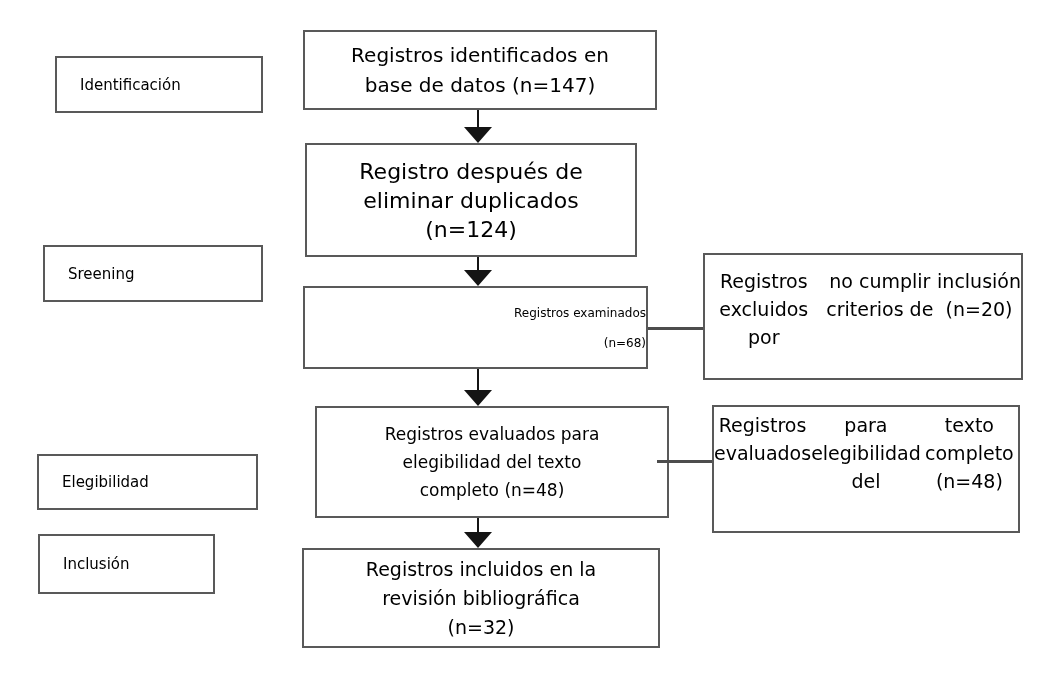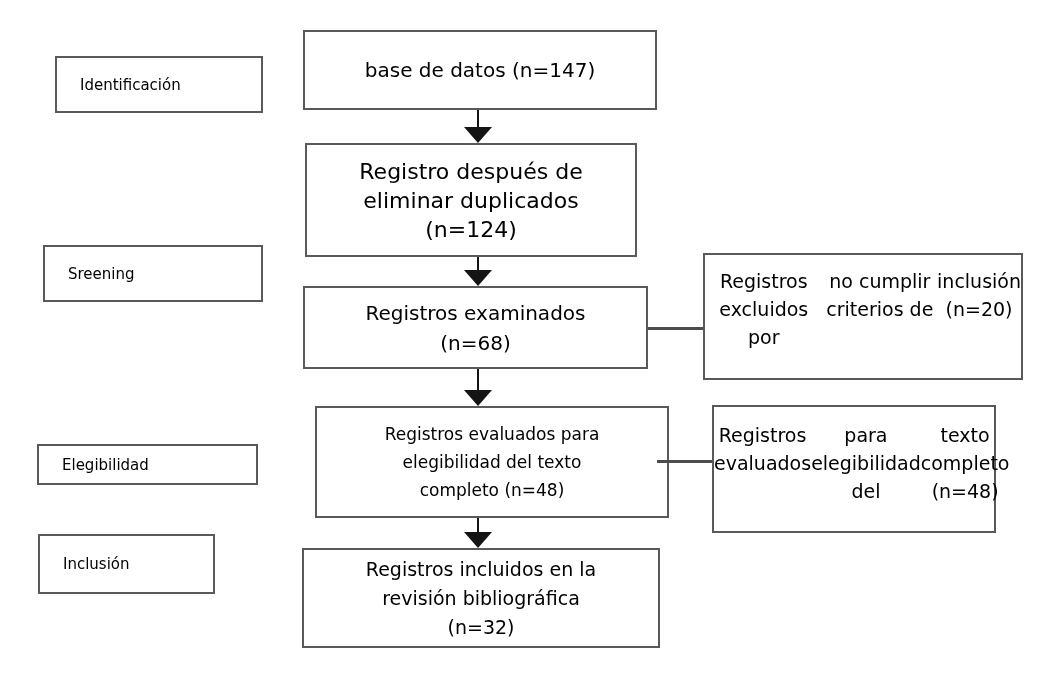--- a/index.html
+++ b/index.html
@@ -24,46 +24,46 @@
   }
   
   .stage {
     display: flex;
     align-items: center;
     font-size: 15px;
     padding-left: 23px;
   }
   .l1 { left: 55px;  top: 56px;  width: 208px; height: 57px; }
   .l2 { left: 43px;  top: 245px; width: 220px; height: 57px; }
-  .l3 { left: 37px;  top: 444px; width: 221px; height: 41px; }
+  .l3 { left: 37px;  top: 454px; width: 221px; height: 56px; }
   .l4 { left: 38px;  top: 534px; width: 177px; height: 60px; }
   
   .center {
     display: flex;
     flex-direction: column;
     justify-content: center;
     text-align: center;
   }
   .center .line { width: 100%; }
   .c1 { left: 303px; top: 30px;  width: 354px; height: 80px;  font-size: 20px; line-height: 30px; }
   .c2 { left: 305px; top: 143px; width: 332px; height: 114px; font-size: 22px; line-height: 29px; }
-  .c3 { left: 303px; top: 286px; width: 345px; height: 83px;  font-size: 20px; line-height: 30px; }
+  .c3 { left: 303px; top: 286px; width: 345px; height: 83px;  font-size: 12px; line-height: 30px; text-align: right; }
   .c4 { left: 303px; top: 406px; width: 354px; height: 112px; font-size: 17px; line-height: 28px; margin-left: 12px; }
   .c5 { left: 302px; top: 548px; width: 358px; height: 100px; font-size: 19px; line-height: 29px; }
   
   .side {
     display: flex;
     flex-direction: row;
     justify-content: flex-start;
     text-align: center;
     font-size: 19px;
     line-height: 28px;
   }
   .r1 { left: 703px; top: 253px; width: 320px; height: 127px; padding-top: 12px; }
-  .r2 { left: 712px; top: 405px; width: 284px; height: 128px; padding-top: 14px; }
+  .r2 { left: 712px; top: 405px; width: 308px; height: 128px; padding-top: 4px; }
   
   .varrow {
     position: absolute;
     left: 464px;
     width: 28px;
     display: flex;
     flex-direction: column;
     align-items: center;
   }
   .varrow .stem { width: 2px; background: #141414; }
@@ -98,20 +98,21 @@
     <span>Sreening</span>
   </div>
   <div class="box stage l3">
     <span>Elegibilidad</span>
   </div>
   <div class="box stage l4">
     <span>Inclusión</span>
   </div>
 
   <div class="box center c1">
+    <div class="line">Registros identificados en</div>
     <div class="line">base de datos (n=147)</div>
   </div>
 
   <div class="box center c2">
     <div class="line">Registro después de</div>
     <div class="line">eliminar duplicados</div>
     <div class="line">(n=124)</div>
   </div>
 
   <div class="box center c3">

